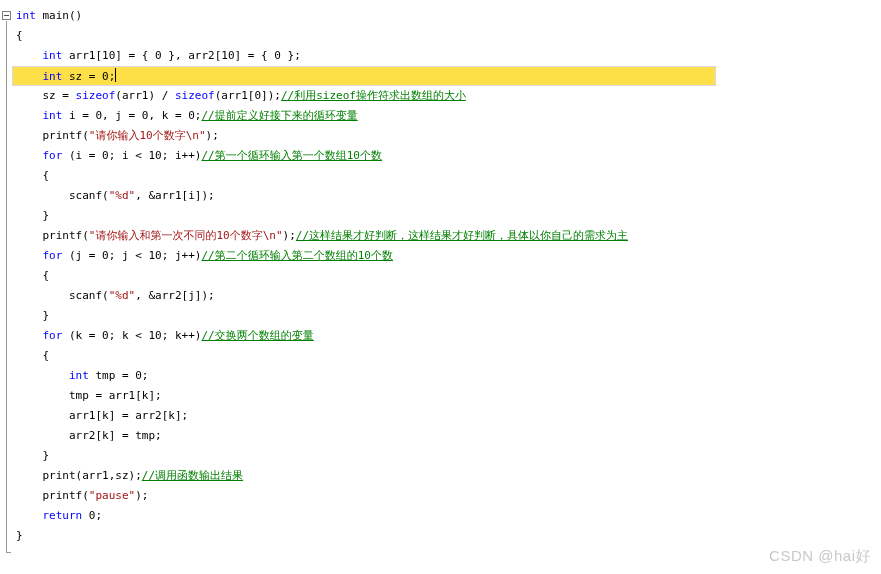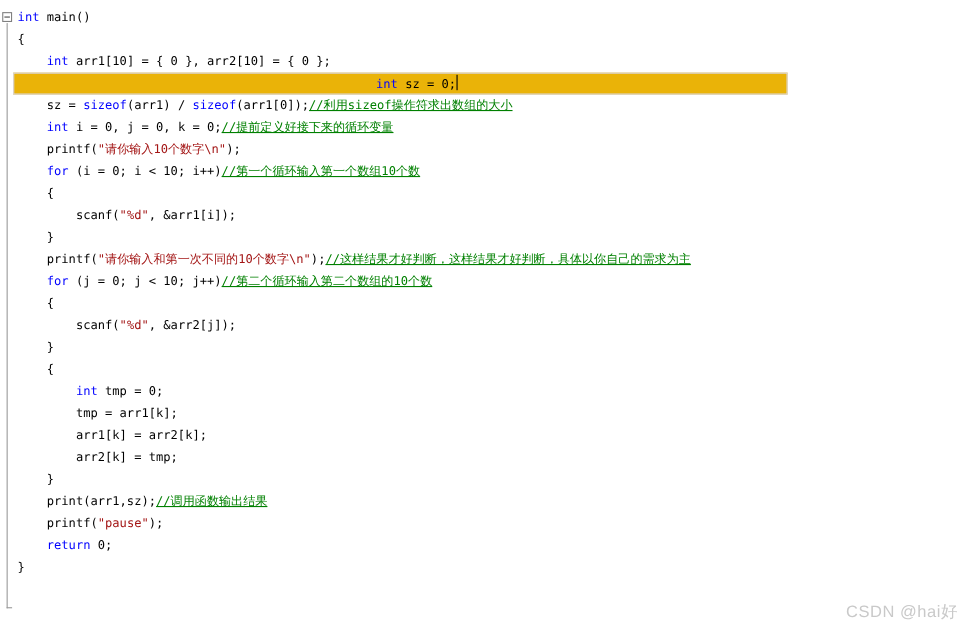--- a/index.html
+++ b/index.html
@@ -75,27 +75,26 @@
   .line {
     position: relative;
     height: 20px;
     line-height: 20px;
     font-size: 11px;
     white-space: pre;
     color: #000000;
     letter-spacing: 0px;
   }
   .line.current {
-    background: #eab308;
+    background: #fde047;
     border: 1px solid #d8d8e8;
     box-sizing: border-box;
     margin-left: -4px;
     padding-left: 3px;
     width: 704px;
-    text-align: center;
   }
 
   .kw       { color: #0000ff; }
   .str      { color: #a31515; }
   .cmt      { color: #008000; text-decoration: underline; }
   .plain    { color: #000000; }
 
   .caret {
     display: inline-block;
     width: 1px;
@@ -140,20 +139,21 @@
       <div class="line"><span class="plain">    printf(</span><span class="str">"请你输入10个数字\n"</span><span class="plain">);</span></div>
       <div class="line"><span class="plain">    </span><span class="kw">for</span><span class="plain"> (i = 0; i &lt; 10; i++)</span><span class="cmt">//第一个循环输入第一个数组10个数</span></div>
       <div class="line"><span class="plain">    {</span></div>
       <div class="line"><span class="plain">        scanf(</span><span class="str">"%d"</span><span class="plain">, &amp;arr1[i]);</span></div>
       <div class="line"><span class="plain">    }</span></div>
       <div class="line"><span class="plain">    printf(</span><span class="str">"请你输入和第一次不同的10个数字\n"</span><span class="plain">);</span><span class="cmt">//这样结果才好判断，这样结果才好判断，具体以你自己的需求为主</span></div>
       <div class="line"><span class="plain">    </span><span class="kw">for</span><span class="plain"> (j = 0; j &lt; 10; j++)</span><span class="cmt">//第二个循环输入第二个数组的10个数</span></div>
       <div class="line"><span class="plain">    {</span></div>
       <div class="line"><span class="plain">        scanf(</span><span class="str">"%d"</span><span class="plain">, &amp;arr2[j]);</span></div>
       <div class="line"><span class="plain">    }</span></div>
+      <div class="line"><span class="plain">    </span><span class="kw">for</span><span class="plain"> (k = 0; k &lt; 10; k++)</span><span class="cmt">//交换两个数组的变量</span></div>
       <div class="line"><span class="plain">    {</span></div>
       <div class="line"><span class="plain">        </span><span class="kw">int</span><span class="plain"> tmp = 0;</span></div>
       <div class="line"><span class="plain">        tmp = arr1[k];</span></div>
       <div class="line"><span class="plain">        arr1[k] = arr2[k];</span></div>
       <div class="line"><span class="plain">        arr2[k] = tmp;</span></div>
       <div class="line"><span class="plain">    }</span></div>
       <div class="line"><span class="plain">    print(arr1,sz);</span><span class="cmt">//调用函数输出结果</span></div>
       <div class="line"><span class="plain">    printf(</span><span class="str">"pause"</span><span class="plain">);</span></div>
       <div class="line"><span class="plain">    </span><span class="kw">return</span><span class="plain"> 0;</span></div>
       <div class="line"><span class="plain">}</span></div>

